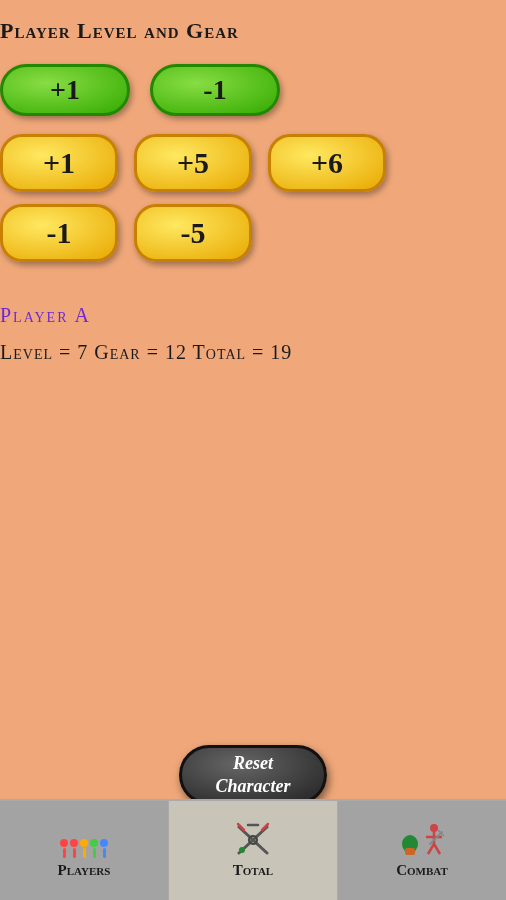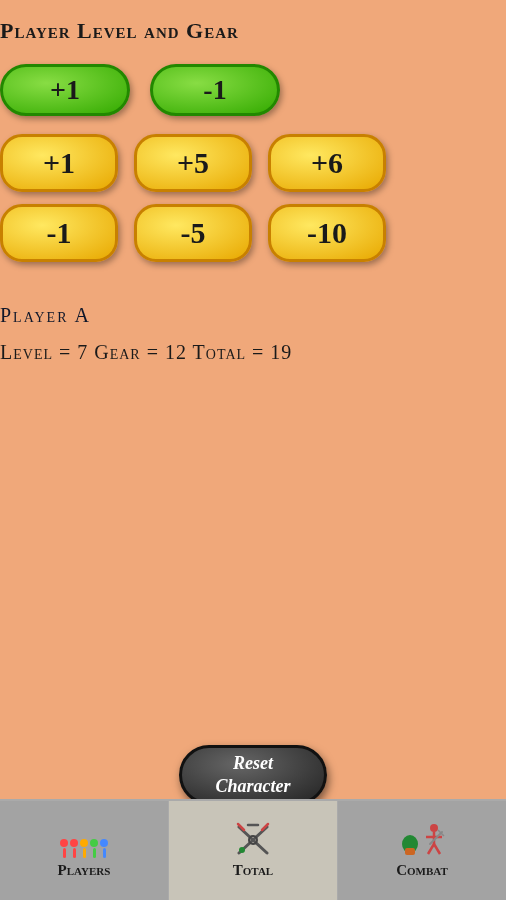--- a/index.html
+++ b/index.html
@@ -76,21 +76,21 @@
       align-items: center;
       justify-content: center;
       font-family: Georgia, serif;
       box-shadow: 2px 3px 6px rgba(0,0,0,0.35);
     }
 
     .player-name {
       font-size: 20px;
       font-variant: small-caps;
       letter-spacing: 2px;
-      color: #0f172a;
+      color: #6d28d9;
       margin-top: 30px;
       margin-bottom: 14px;
     }
 
     .player-stats {
       font-size: 20px;
       font-variant: small-caps;
       color: #1a1a1a;
       letter-spacing: 1px;
     }
@@ -217,21 +217,20 @@
 
   <div class="yellow-buttons-row">
     <button class="btn-yellow">+1</button>
     <button class="btn-yellow">+5</button>
     <button class="btn-yellow">+6</button>
   </div>
 
   <div class="yellow-buttons-row">
     <button class="btn-yellow">-1</button>
     <button class="btn-yellow">-5</button>
-    <button class="btn-yellow">-10</button>
   </div>
 
   <div class="player-name">Player A</div>
 
   <div class="player-stats">Level = 7   Gear = 12   Total = 19</div>
 </div>
 
 <button class="reset-btn">
   <span>Reset<br>Character</span>
 </button>

